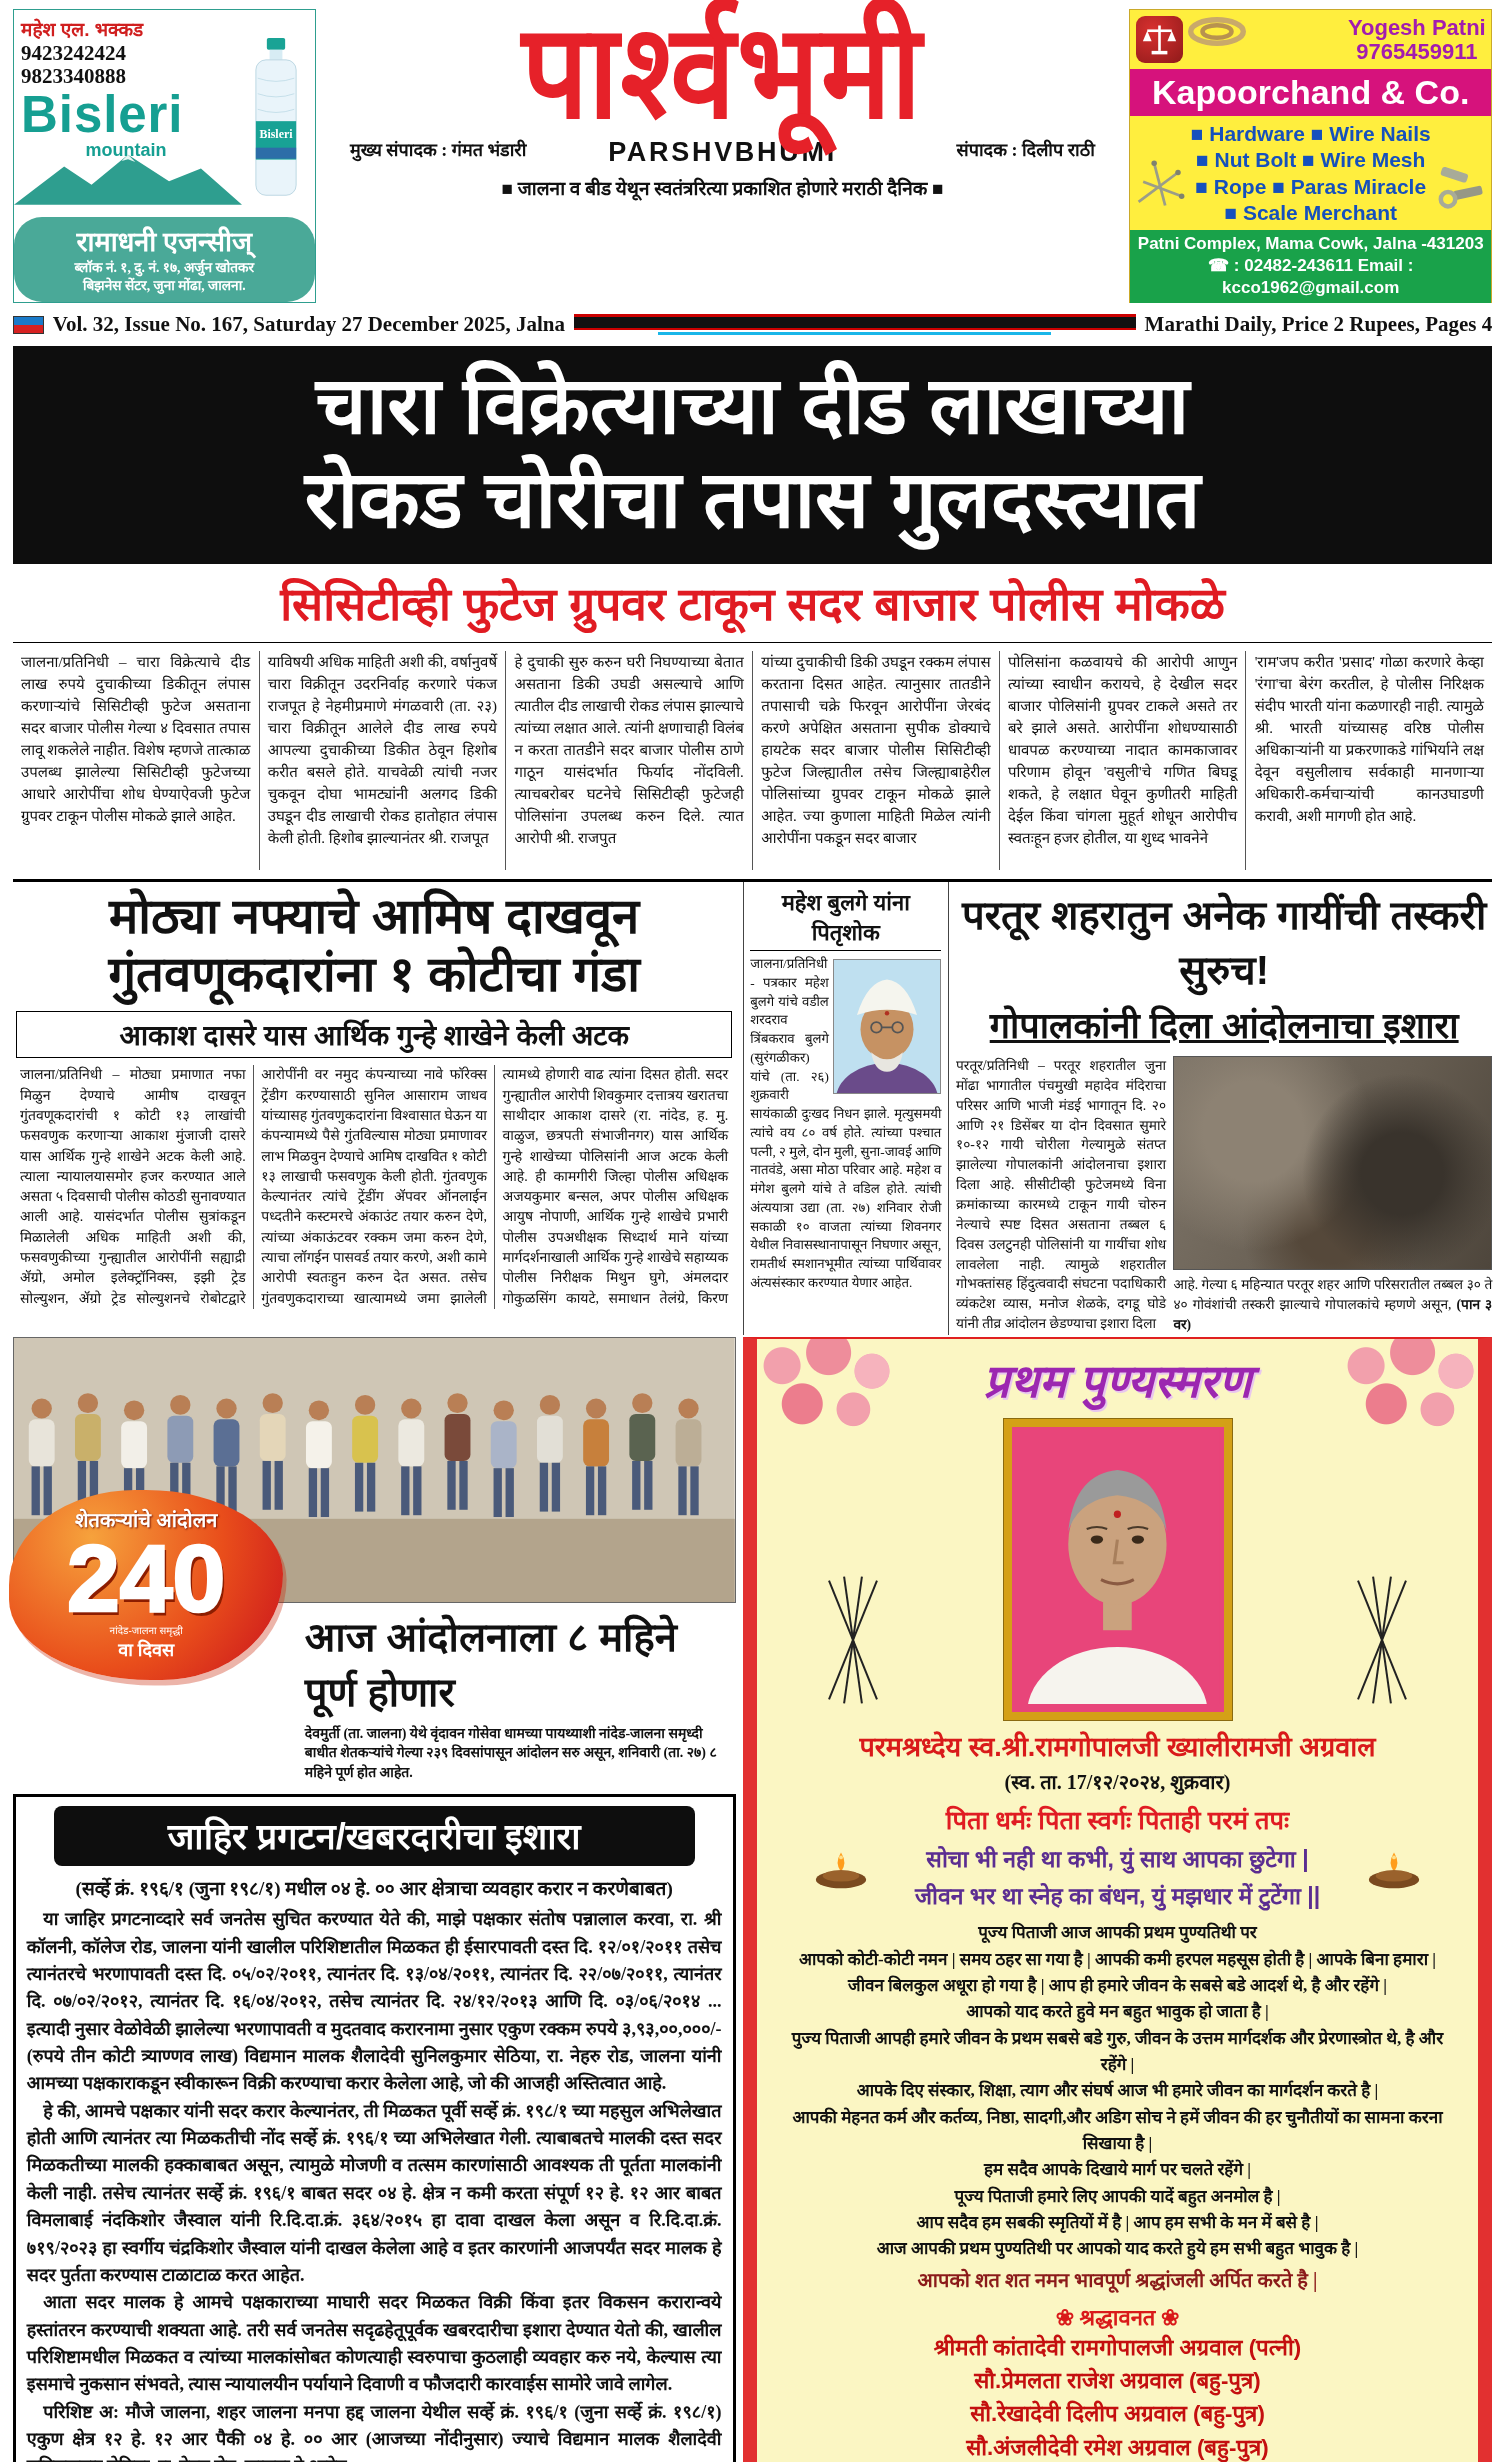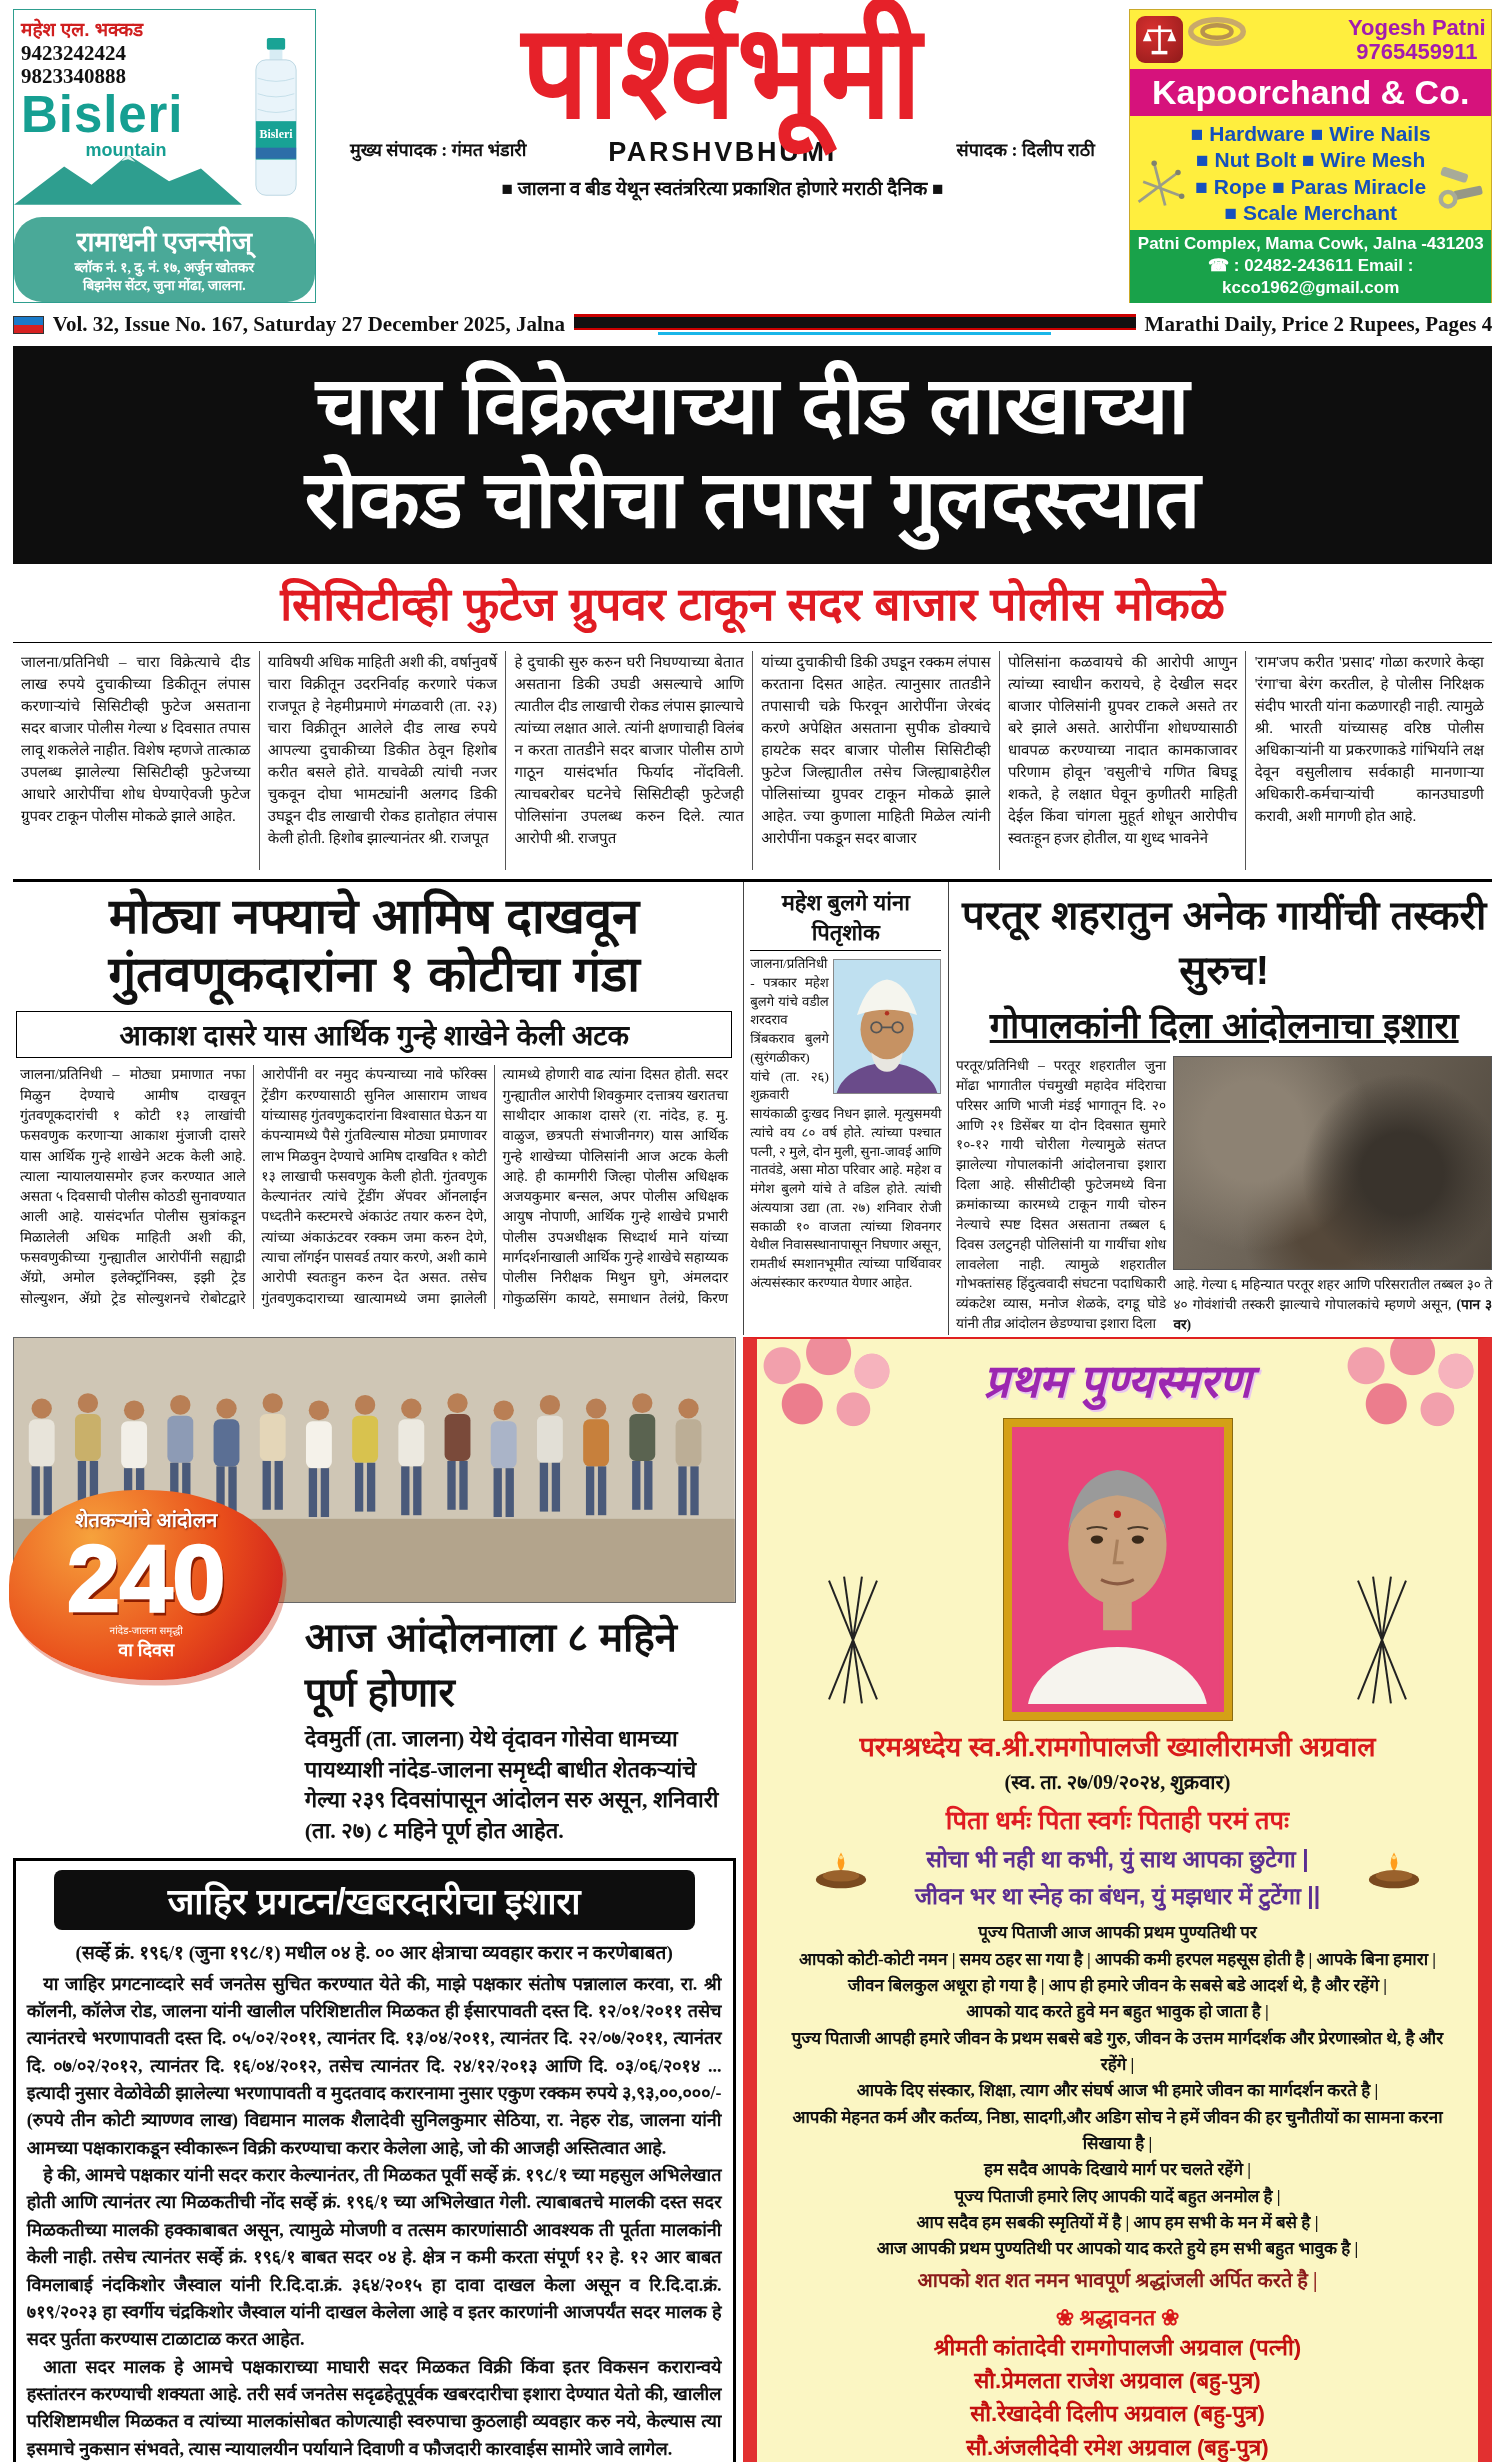--- a/index.html
+++ b/index.html
@@ -91,21 +91,21 @@
                background: radial-gradient(circle at 30% 25%, #f6a23c, #e94e1b 55%, #cf1d1d 90%);
                border-radius: 48% 52% 46% 54% / 52% 46% 58% 44%;
                color: #fff; text-align: center; padding-top: 16.4px; font-family: "Liberation Sans", sans-serif;
                box-shadow: 3.6px 5.5px 0 rgba(200,40,10,.35); }
   .badge-240 .b-top { font-weight: bold; font-size: 20px; text-shadow: 0.9px 0.9px 1.8px #7a1500; }
   .badge-240 .b-num { font-weight: 900; font-size: 95px; line-height: .95; -webkit-text-stroke: 2.7px #fff; text-shadow: 2.7px 3.6px 0 #8d1d00; }
   .badge-240 .b-note { font-size: 10px; }
   .badge-240 .b-bottom { font-weight: bold; font-size: 18px; }
   .caption { margin: 5.5px 0 0 292px; }
   .caption-head { font-family: "Liberation Sans", sans-serif; font-weight: 900; font-size: 40px; }
-  .caption-text { font-size: 22px; font-weight: bold; line-height: 1.4; margin-top: 5.5px; }
+  .caption-text { font-size: 14px; font-weight: bold; line-height: 1.4; margin-top: 5.5px; }
 
   .legal { border: 3.6px solid #000; margin-top: 11px; padding: 7.3px 11px 12.8px; }
   .legal-title { background: #0e0e0e; color: #fff; text-align: center; font-family: "Liberation Sans", sans-serif;
                  font-weight: 900; font-size: 36px; padding: 5.5px 0; margin: 1.8px 27px 9px; border-radius: 8px; }
   .legal-sub { text-align: center; font-weight: bold; font-size: 19px; margin-bottom: 5.5px; }
   .legal-paras p { font-size: 18px; font-weight: bold; line-height: 1.52; text-align: justify; text-indent: 16.4px; }
 
   
   .obituary { flex: 1; position: relative; background: #fbf6c3; border: 2.7px solid #e02020;
               border-left: 14.6px solid #e23030; border-right: 14.6px solid #e23030; padding: 9px 24px 12.8px; overflow: hidden; }
@@ -399,21 +399,21 @@
           <ellipse cx="80" cy="104" rx="6" ry="4" fill="#3a2a1a"></ellipse>
             <ellipse cx="120" cy="104" rx="6" ry="4" fill="#3a2a1a"></ellipse>
           <path d="M70 94 Q80 90 90 94 M110 94 Q120 90 130 94" stroke="#4a3a2a" stroke-width="2" fill="none"></path>
           <path d="M100 104 L97 126 L106 126" stroke="#a87f5c" stroke-width="3" fill="none"></path>
           <path d="M84 142 Q100 150 116 142" stroke="#8a5a42" stroke-width="3" fill="none"></path>
           <circle cx="100" cy="80" r="3.5" fill="#c02020"></circle>
         </svg>
       </div>
 
       <div class="obit-name">परमश्रध्देय स्व.श्री.रामगोपालजी ख्यालीरामजी अग्रवाल</div>
-      <div class="obit-date">(स्व. ता. २७/09/२०२४, शुक्रवार)</div>
+      <div class="obit-date">(स्व. ता. 17/१२/२०२४, शुक्रवार)</div>
       <div class="obit-shloka">पिता धर्मः पिता स्वर्गः पिताही परमं तपः</div>
       <div class="obit-couplet">सोचा भी नही था कभी, युं साथ आपका छुटेगा |</div>
       <div class="obit-couplet">जीवन भर था स्नेह का बंधन, युं मझधार में टुटेंगा ||</div>
 
       <div class="obit-tribute">
           <div>पूज्य पिताजी आज आपकी प्रथम पुण्यतिथी पर</div>
           <div>आपको कोटी-कोटी नमन | समय ठहर सा गया है | आपकी कमी हरपल महसूस होती है | आपके बिना हमारा |</div>
           <div>जीवन बिलकुल अधूरा हो गया है | आप ही हमारे जीवन के सबसे बडे आदर्श थे, है और रहेंगे |</div>
           <div>आपको याद करते हुवे मन बहुत भावुक हो जाता है |</div>
           <div>पुज्य पिताजी आपही हमारे जीवन के प्रथम सबसे बडे गुरु, जीवन के उत्तम मार्गदर्शक और प्रेरणास्त्रोत थे, है और रहेंगे |</div>

